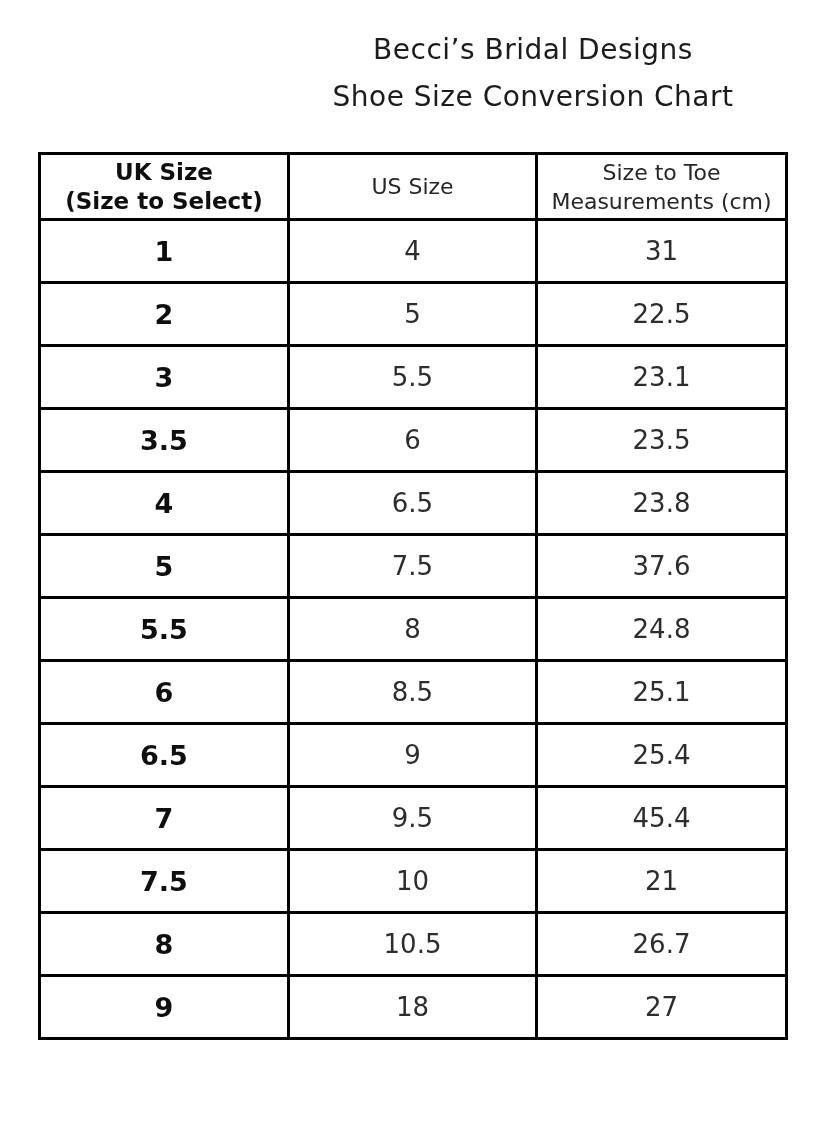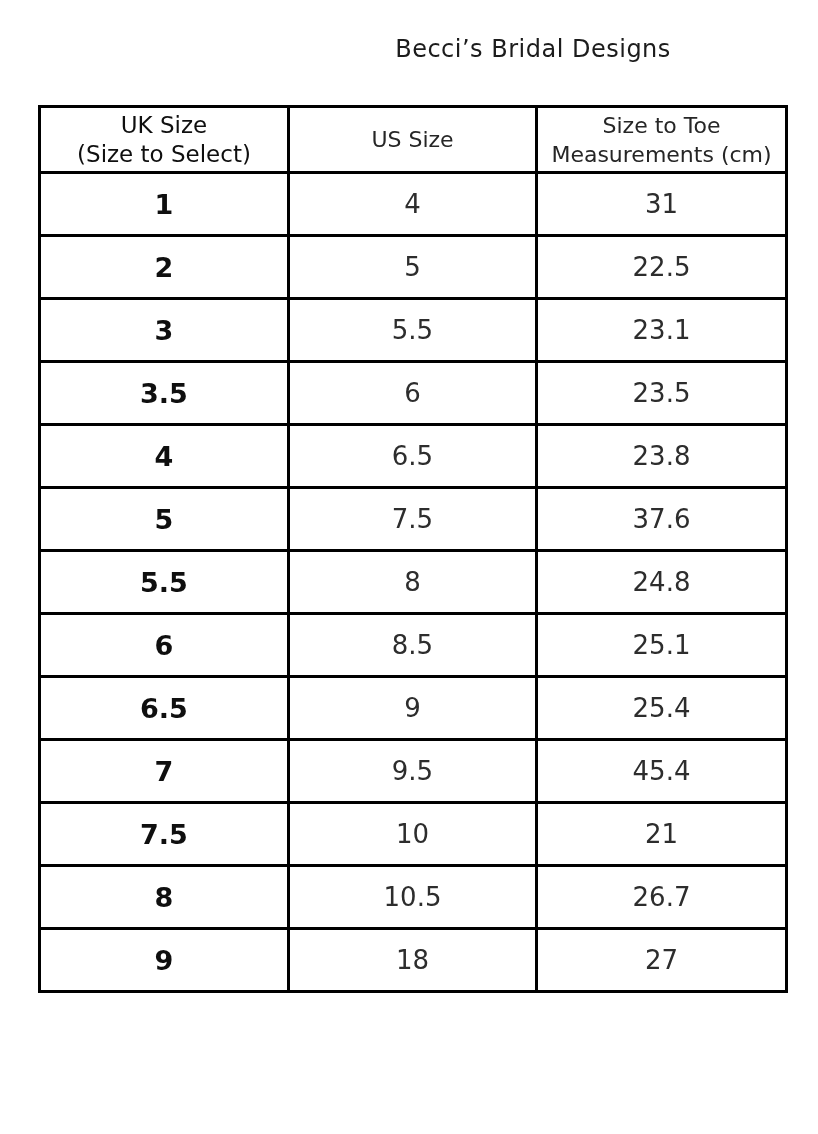--- a/index.html
+++ b/index.html
@@ -17,21 +17,21 @@
     width: 818px;
     height: 1134px;
     background: #ffffff;
   }
   .title-block {
     padding-top: 26px;
     padding-left: 248px;
     text-align: center;
   }
   .title-line {
-    font-size: 24px;
+    font-size: 28px;
     line-height: 47px;
     font-weight: 500;
     color: #1c1c1c;
     letter-spacing: 0.5px;
     white-space: nowrap;
   }
   table.conversion {
     border-collapse: collapse;
     table-layout: fixed;
     margin: 32px 0 0 38px;
@@ -48,21 +48,21 @@
   }
   table.conversion th {
     height: 63px;
     font-size: 22px;
     line-height: 29px;
     font-weight: 400;
     color: #262626;
     white-space: pre-line;
   }
   table.conversion th.uk-h {
-    font-weight: 400;
+    font-weight: 700;
     color: #0f0f0f;
     font-size: 23px;
   }
   table.conversion td {
     height: 60px;
     font-size: 26px;
     color: #2d2d2d;
     font-weight: 400;
   }
   table.conversion td.uk {
@@ -71,20 +71,21 @@
     font-size: 27px;
   }
 </style>
 </head>
 <body>
 
 <div class="page">
 
   <div class="title-block">
     <div class="title-line">Becci’s Bridal Designs</div>
+    <div class="title-line">Shoe Size Conversion Chart</div>
   </div>
 
   <table class="conversion">
     <colgroup>
       <col style="width:249px">
       <col style="width:248px">
       <col style="width:250px">
     </colgroup>
     <thead>
       <tr>

